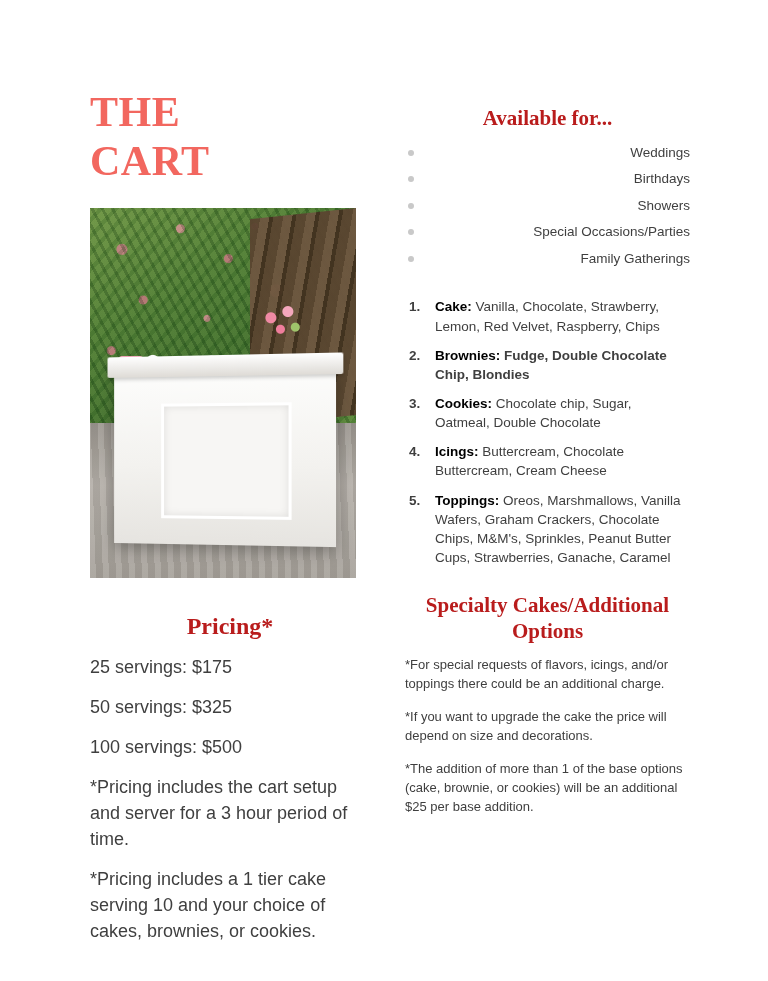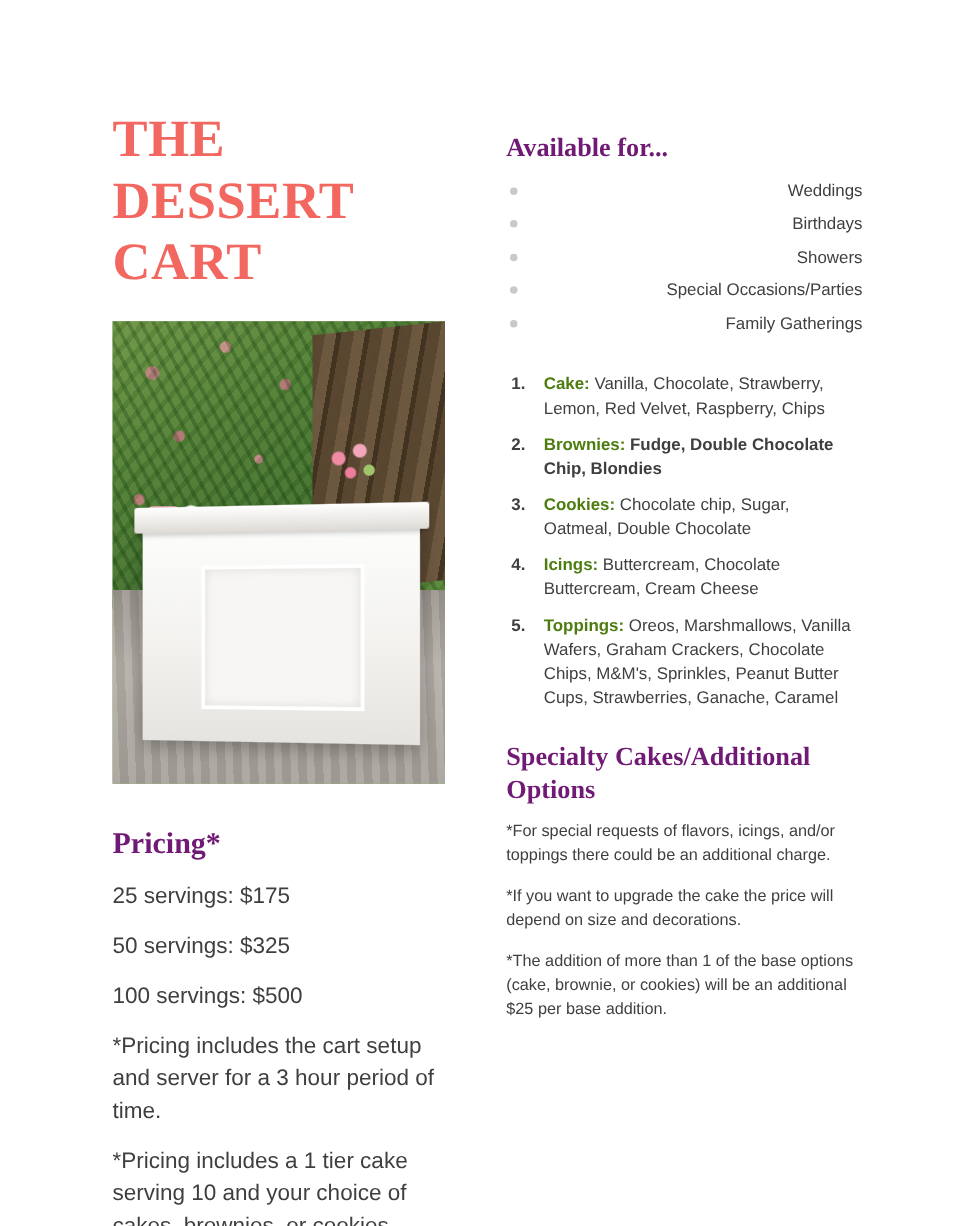--- a/index.html
+++ b/index.html
@@ -164,24 +164,25 @@
     left: 11%; top: 40%;
     width: 9%; height: 12%;
     background: linear-gradient(180deg,#f6a9bd,#e8708f);
     border-radius: 3px 3px 6px 6px;
   }
 
   
   .sec-head {
     font-family: "Liberation Serif", serif;
     font-weight: bold;
-    color: #701a75;
+    color: #b91c1c;
     font-size: 21px;
     line-height: 1.22;
     margin: 0 0 12px 0;
+    text-align: center;
   }
   .sec-head.small {
     font-size: 24px;
   }
 
   
   .pricing {
     margin-top: 34px;
   }
   .pricing p {
@@ -233,21 +234,21 @@
   }
   ol.opts li .num {
     position: absolute;
     left: 4px;
     top: 0;
     font-weight: bold;
     color: #3f3f3f;
   }
   ol.opts li b {
     font-weight: bold;
-    color: #4d7c0f;
+    color: #000000;
   }
   ol.opts li .bolditems {
     font-weight: bold;
   }
 
   
   .specialty p {
     margin: 0 0 14px 0;
     font-size: 13px;
     line-height: 1.46;
@@ -256,21 +257,20 @@
 </style>
 </head>
 <body>
 
 <div class="page">
 
   <div class="col-left">
 
     <h1 class="doc-title">
       <span class="line">THE</span>
-      <span class="line">DESSERT</span>
       <span class="line">CART</span>
     </h1>
 
     <div class="photo-wrap">
       <div class="photo">
         <div class="ph-foliage"></div>
         <div class="ph-fence"></div>
         <div class="ph-ground"></div>
         <div class="ph-flowers"></div>
         <div class="ph-desserts"></div>

